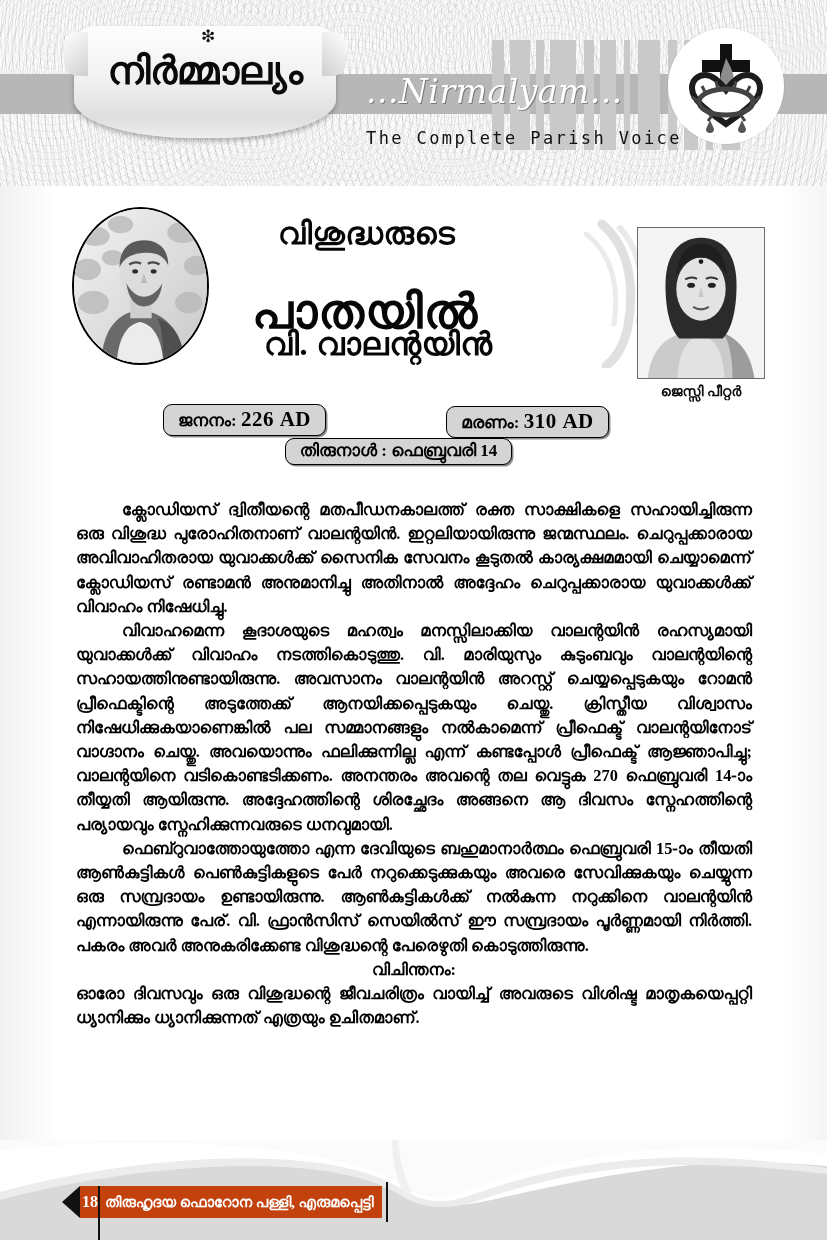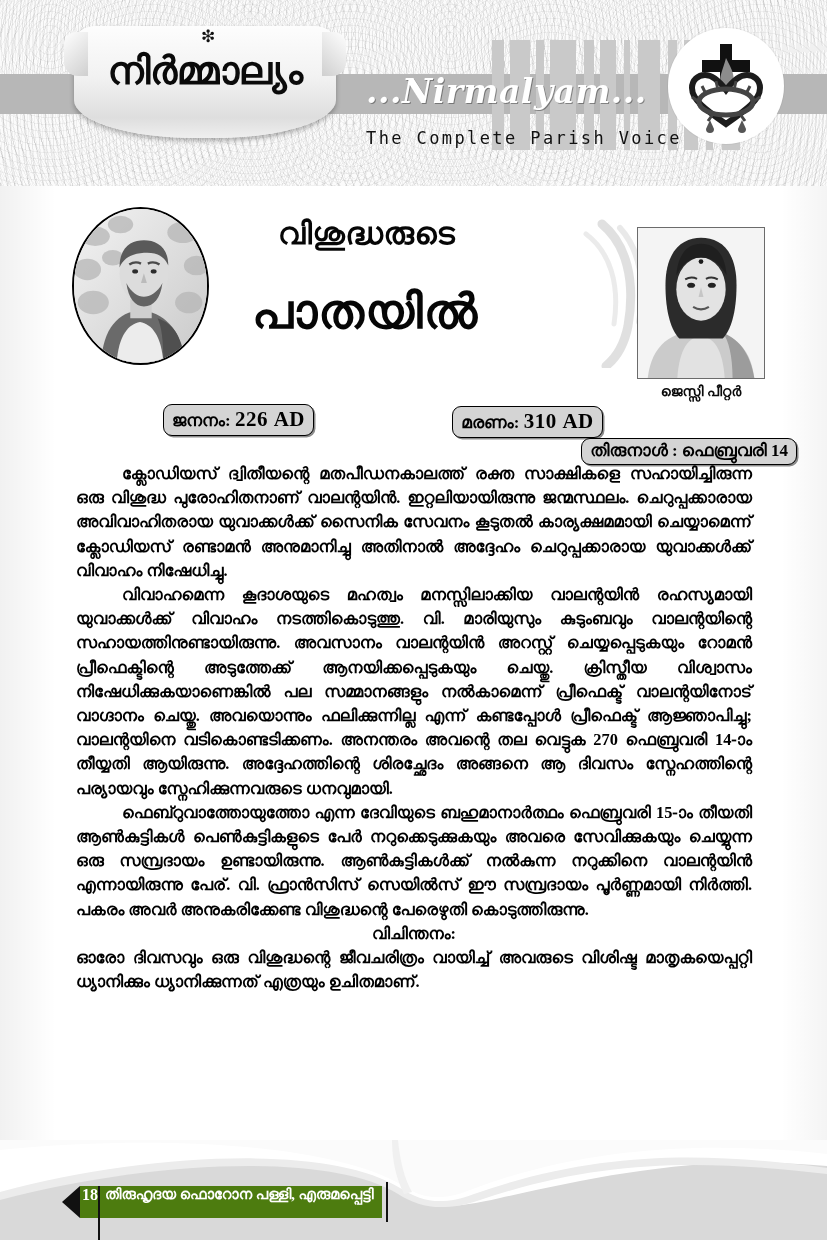--- a/index.html
+++ b/index.html
@@ -64,21 +64,21 @@
     color:#0a0a0a; letter-spacing:-0.5px; white-space:nowrap;
   }
   .mast-sub{
     position:absolute; left:0; right:0; top:70px; text-align:center;
     font-family:"Liberation Serif", serif; font-weight:bold; font-size:14px;
     color:#141414;
   }
 
   .nirmalyam-script{
     position:absolute; left:366px; top:72px;
-    font-family:"DejaVu Serif", serif; font-style:italic; font-weight:bold;
+    font-family:"DejaVu Serif", serif; font-style:italic; font-weight:normal;
     font-size:33px; color:#ffffff; letter-spacing:0.5px;
     text-shadow:1px 1px 0 rgba(0,0,0,0.35);
     white-space:nowrap;
   }
   .tagline{
     position:absolute; left:366px; top:128px;
     font-family:"DejaVu Sans Mono", monospace; font-size:17px; color:#111;
     letter-spacing:2.4px; white-space:nowrap;
   }
 
@@ -125,34 +125,34 @@
   .author-photo svg{ display:block; width:100%; height:100%; }
   .author-name{
     margin-top:5px; text-align:center;
     font-family:"Liberation Serif", serif; font-weight:bold; font-size:14px; color:#0a0a0a;
   }
 
   
   .badges{ position:absolute; left:0; top:404px; width:827px; }
   .badge{
     display:inline-block; background:#d4d4d4; border:1.6px solid #000;
-    border-radius:9px; padding:2px 8px 3px;
+    border-radius:9px; padding:2px 14px 3px;
     font-family:"Liberation Serif", serif; font-weight:bold; font-size:17px; color:#000;
     box-shadow:1.5px 1.5px 0 rgba(0,0,0,0.45);
     white-space:nowrap;
   }
   .badge .num{ font-size:21px; letter-spacing:0.5px; }
   .badge-row1{ position:absolute; left:0; top:0; width:827px; }
   .badge-row1 .b1{ position:absolute; left:163px; top:0; }
   .badge-row1 .b2{ position:absolute; left:395px; top:2px; width:265px; text-align:center; }
-  .badge-row2{ position:absolute; left:0; top:34px; width:797px; text-align:right; }
+  .badge-row2{ position:absolute; left:0; top:34px; width:797px; text-align:center; }
 
   
   .body-text{
-    position:absolute; left:76px; top:462px; width:676px;
+    position:absolute; left:76px; top:498px; width:676px;
     font-family:"Liberation Serif", serif; font-weight:bold;
     font-size:16.4px; line-height:24.2px; color:#000;
     text-align:justify; text-justify:inter-word;
   }
   .body-text p{ margin:0; text-indent:46px; }
   .body-text p.no-indent{ text-indent:0; }
   .sec-head{
     text-align:center; text-indent:0; margin-top:2px;
     font-family:"Liberation Serif", serif; font-weight:bold; font-size:16.4px;
   }
@@ -163,21 +163,21 @@
     background:#d9d9d9; overflow:hidden;
   }
   .footer svg{ position:absolute; left:0; top:0; }
   .flag{
     position:absolute; left:62px; top:1186px; width:0; height:0;
     border-top:16px solid transparent; border-bottom:16px solid transparent;
     border-right:18px solid #111;
   }
   .flag-body{
     position:absolute; left:80px; top:1186px; height:32px;
-    background:#4d7c0f; display:flex; align-items:flex-start; padding:0 8px 0 2px;
+    background:#c2410c; display:flex; align-items:center; padding:0 8px 0 2px;
   }
   .page-num{
     font-family:"Liberation Serif", serif; font-weight:bold; font-size:16px;
     color:#fff; margin-right:7px;
   }
   .foot-text{
     font-family:"Liberation Serif", serif; font-weight:bold; font-size:14.5px;
     color:#fff; white-space:nowrap;
   }
   .flag-pole{
@@ -292,20 +292,21 @@
   </div>
 
   <div class="title-block">
     <svg class="title-swoosh" viewBox="0 0 110 150">
       <path d="M62 6 C86 26 96 62 88 108 C84 128 76 140 66 148" stroke="#c8c8c8" stroke-width="9" fill="none" stroke-linecap="round"></path>
       <path d="M80 10 C100 32 106 66 99 104" stroke="#d8d8d8" stroke-width="6" fill="none" stroke-linecap="round"></path>
       <path d="M46 16 C70 34 80 66 74 106" stroke="#dcdcdc" stroke-width="5" fill="none" stroke-linecap="round"></path>
     </svg>
     <div class="title-l1">വിശുദ്ധരുടെ</div>
     <div class="title-l2">പാതയിൽ</div>
+    <div class="title-l3">വി. വാലന്റയിൻ</div>
   </div>
 
   <div class="author">
     <div class="author-photo">
       <svg viewBox="0 0 128 152" preserveAspectRatio="xMidYMid slice">
         <rect width="128" height="152" fill="#f4f4f4"></rect>
 
         <path d="M10 152 C14 118 34 104 64 104 C94 104 114 118 118 152 Z" fill="#cbcbcb"></path>
         <path d="M40 152 C42 122 52 110 64 110 C76 110 86 122 88 152 Z" fill="#e2e2e2"></path>
         <path d="M86 106 C104 114 114 128 118 152 L96 152 C96 130 92 114 86 106 Z" fill="#9c9c9c"></path>

